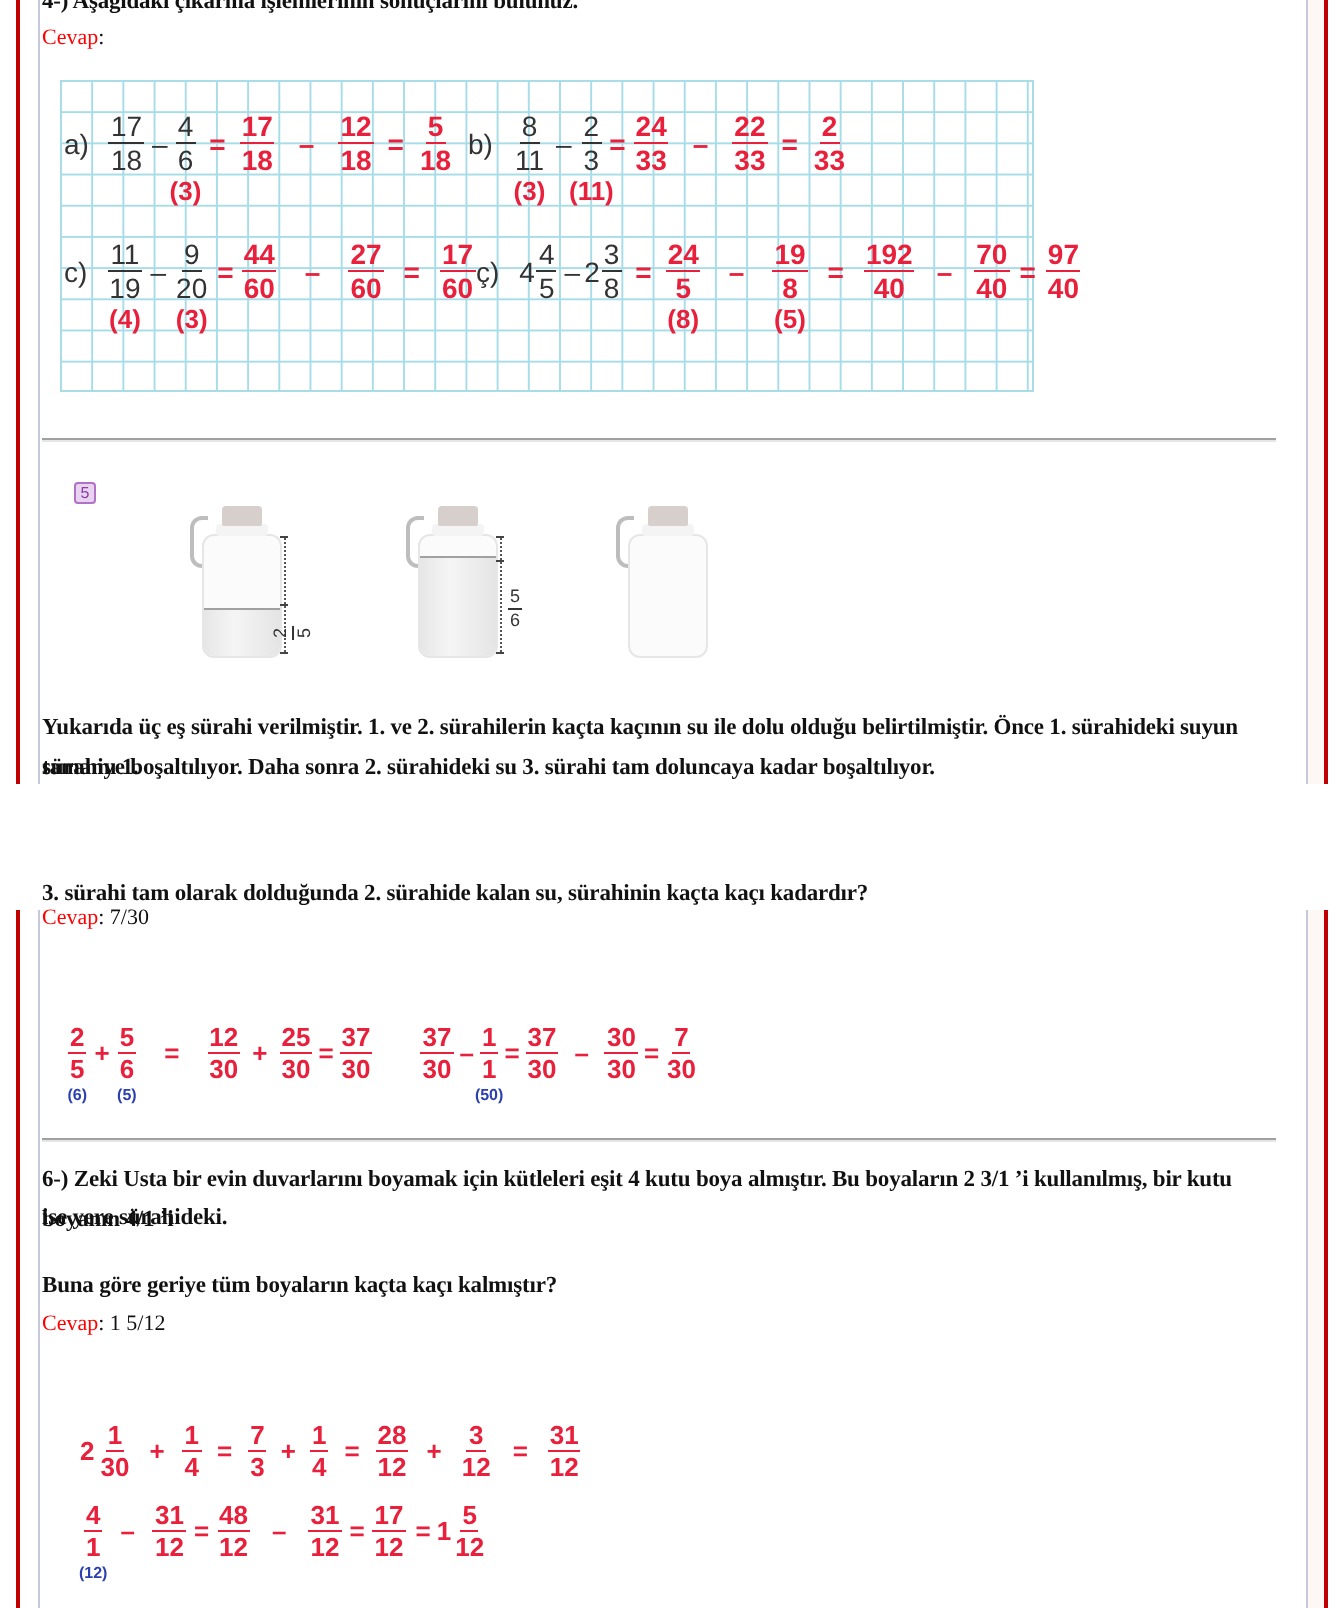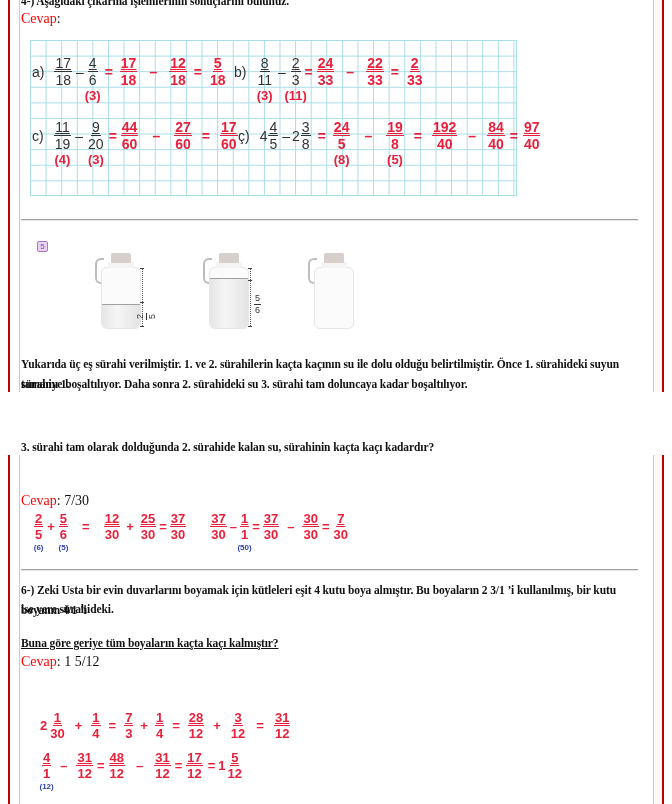--- a/index.html
+++ b/index.html
@@ -10,39 +10,39 @@
   .panel .edge-l { position: absolute; left: 0; top: 0; bottom: 0; width: 2px; background: #c00000; }
   .panel .edge-r { position: absolute; right: 0; top: 0; bottom: 0; width: 2px; background: #c00000; }
   .panel .inner-l { position: absolute; left: 11px; top: 0; bottom: 0; width: 1px; background: #c8c8dc; }
   .panel .inner-r { position: absolute; right: 10px; top: 0; bottom: 0; width: 1px; background: #c8c8dc; }
   .panel .tint-r { position: absolute; right: 2px; top: 0; bottom: 0; width: 8px; background: #fdf8f4; }
 
   .p1 { top: 0; height: 392px; }
   .p2 { top: 455px; height: 349px; }
 
   .q-text { position: absolute; left: 21px; font-weight: bold; font-size: 11.5px; line-height: 20px; letter-spacing: -0.1px; }
-  .answer { position: absolute; left: 21px; font-size: 14px; line-height: 14px; }
+  .answer { position: absolute; left: 21px; font-size: 11px; line-height: 14px; }
   .answer .lbl { color: #ff0000; }
   .answer .val { color: #111; }
 
   .hr { position: absolute; left: 21px; width: 617px; height: 2px; background: #a0a0a0; border-bottom: 1px solid #e6e6e6; }
 
   
   .grid { position: absolute; left: 30px; top: 40px; width: 487px; height: 156px;
     background-color: #ffffff;
     background-image:
       linear-gradient(to right, #a8dde8 1px, transparent 1px),
       linear-gradient(to bottom, #a8dde8 1px, transparent 1px);
     background-size: 15.6px 15.6px;
     border-right: 1px solid #a8dde8; border-bottom: 1px solid #a8dde8; }
 
   .math { position: absolute; display: flex; align-items: center; font-family: "Liberation Sans", sans-serif; font-weight: bold; }
   .frac { display: inline-flex; flex-direction: column; align-items: center; position: relative; margin: 0 2px; }
   .frac .n, .frac .d { line-height: 1; padding: 0 1px; }
-  .frac .n { border-bottom: 1.5px solid currentColor; padding-bottom: 1px; text-decoration: underline; }
+  .frac .n { border-bottom: 1.5px solid currentColor; padding-bottom: 1px; }
   .frac .d { padding-top: 1px; }
   .frac .m { position: absolute; top: 100%; left: 50%; transform: translateX(-50%); white-space: nowrap; font-weight: bold; }
   .red { color: #e8203c; }
   .blk { color: #333; font-weight: normal; }
   .op { margin: 0 5px; }
   .lab { color: #333; font-weight: normal; margin-right: 8px; }
   .whole { margin-right: 1px; }
   .g .frac .m { color: #e8203c; font-size: 13px; margin-top: 1px; }
   .bluem .frac .m { color: #2b3fae; font-size: 8px; margin-top: 2px; }
 
@@ -196,21 +196,21 @@
       <span class="d">8</span>
       <span class="m">(5)</span>
     </span>
   <span class="red op" style="margin:0 8px">=</span>
   <span class="frac red">
       <span class="n">192</span>
       <span class="d">40</span>
     </span>
   <span class="red op" style="margin:0 9px">–</span>
   <span class="frac red">
-      <span class="n">84</span>
+      <span class="n">70</span>
       <span class="d">40</span>
     </span>
   <span class="red op" style="margin:0 3px">=</span>
   <span class="frac red">
       <span class="n">97</span>
       <span class="d">40</span>
     </span>
 </div>
 
 <div class="hr" style="top:219px;"></div>
@@ -263,21 +263,21 @@
 
 <div class="panel p2">
   <div class="edge-l"></div>
   <div class="inner-l"></div>
   <div class="tint-r"></div>
   <div class="inner-r"></div>
   <div class="edge-r"></div>
 </div>
 
 <div class="q-text" style="top:437px;">3. sürahi tam olarak dolduğunda 2. sürahide kalan su, sürahinin kaçta kaçı kadardır?</div>
-<div class="answer" style="top:494px;">
+<div class="answer" style="top:452px;">
   <span class="lbl">Cevap</span><span class="val">: 7/30</span>
 </div>
 
 <div class="math bluem" style="left:32px; top:512px; font-size:13px;">
   <span class="frac red">
       <span class="n">2</span>
       <span class="d">5</span>
       <span class="m">(6)</span>
     </span>
   <span class="red" style="margin:0 2px">+</span>
@@ -326,21 +326,21 @@
   <span class="frac red">
       <span class="n">7</span>
       <span class="d">30</span>
     </span>
 </div>
 
 <div class="hr" style="top:569px;"></div>
 
 <div class="q-text" style="top:580px; width:630px;">6-) Zeki Usta bir evin duvarlarını boyamak için kütleleri eşit 4 kutu boya almıştır. Bu boyaların 2 3/1 ’i kullanılmış, bir kutu boyanın 4/1 ’i</div>
 <div class="q-text" style="top:599px;">ise yere sürahideki.</div>
-<div class="q-text" style="top:633px;text-decoration:underline;">Buna göre geriye tüm boyaların kaçta kaçı kalmıştır?</div>
+<div class="q-text" style="top:633px;">Buna göre geriye tüm boyaların kaçta kaçı kalmıştır?</div>
 <div class="answer" style="top:655px;">
   <span class="lbl">Cevap</span><span class="val">: 1 5/12</span>
 </div>
 
 <div class="math" style="left:40px; top:711px; font-size:13px;">
   <span class="red whole">2</span>
   <span class="frac red" style="margin-left:1px">
       <span class="n">1</span>
       <span class="d">30</span>
     </span>

